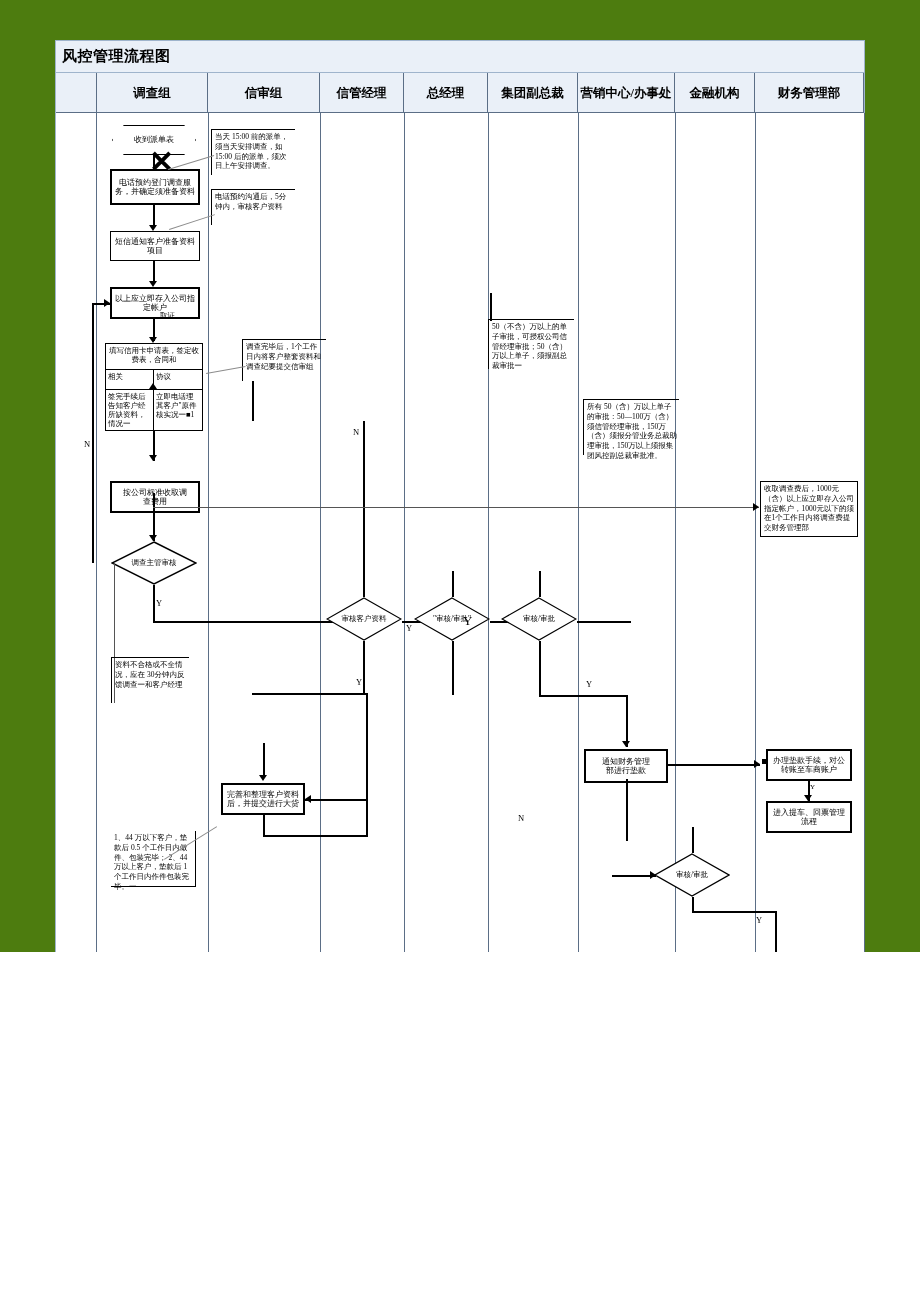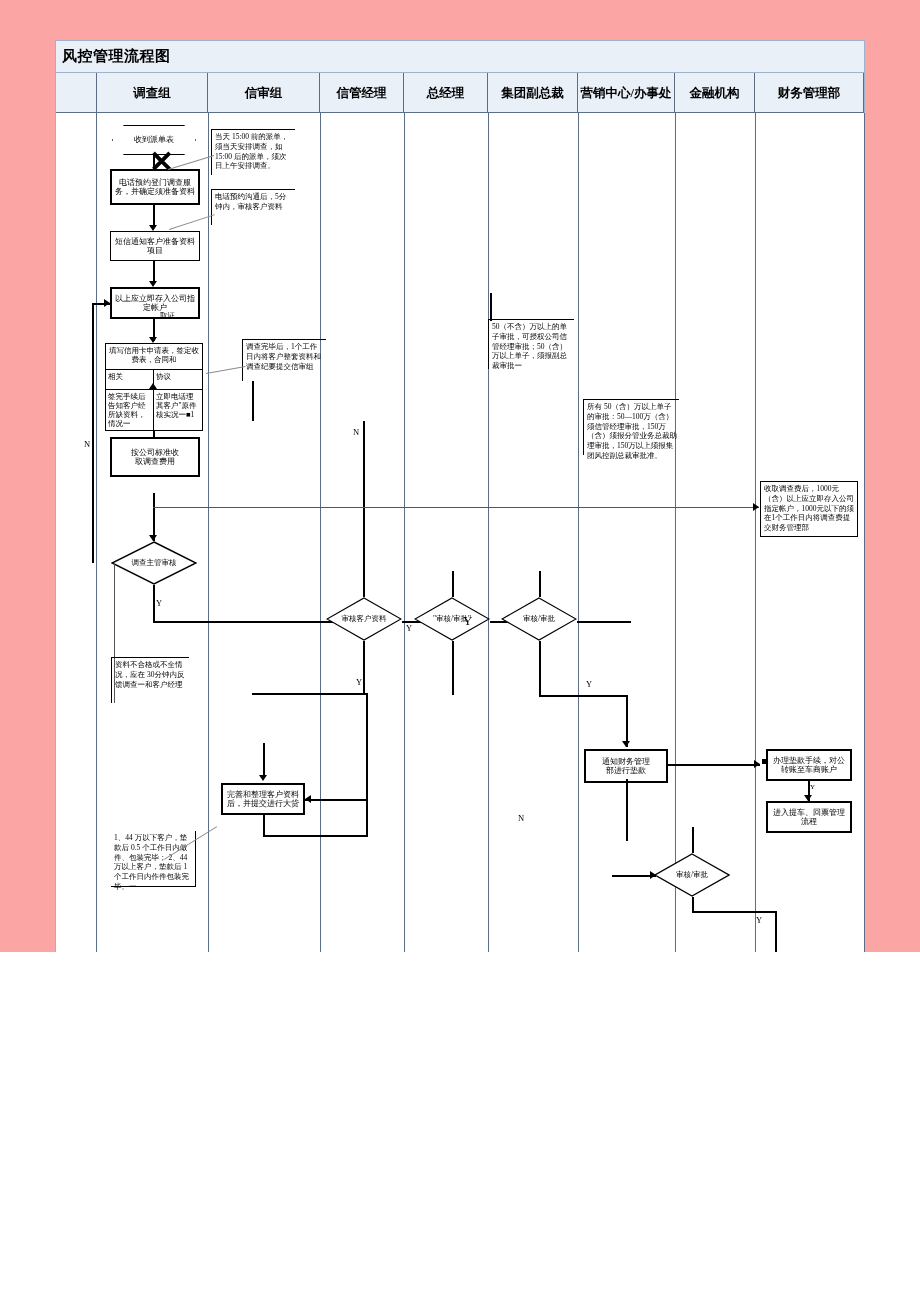--- a/index.html
+++ b/index.html
@@ -5,21 +5,21 @@
   html, body {
     margin: 0;
     padding: 0;
     background: #ffffff;
     font-family: "Liberation Serif", "DejaVu Serif", serif;
   }
   #page {
     position: relative;
     width: 920px;
     height: 952px;
-    background: #fca5a5;
+    background: #4d7c0f;
     overflow: hidden;
   }
   
   #chart-frame {
     position: absolute;
     left: 55px;
     top: 40px;
     width: 810px;
     height: 1040px;
     border: 1px solid #9fb4cc;
@@ -306,21 +306,21 @@
   </div>
 
   <div class="arrow-u" style="left:93px;top:342px;"></div>
 
   <div class="ln v" style="left:36px;top:262px;height:260px;"></div>
   <div class="edge-label" style="left:28px;top:398px;">N</div>
 
   <div class="ln v" style="left:97px;top:390px;height:30px;"></div>
   <div class="arrow-d" style="left:93px;top:414px;"></div>
 
-  <div class="shape proc" style="left:54px;top:396px;width:90px;height:32px;padding:18px;">按公司标准收取调查费用</div>
+  <div class="shape proc" style="left:54px;top:440px;width:90px;height:32px;padding:10px;">按公司标准收取调查费用</div>
 
   <div class="ln v" style="left:97px;top:452px;height:48px;"></div>
   <div class="arrow-d" style="left:93px;top:494px;"></div>
 
   <div class="diamond-wrap" style="left:55px;top:500px;width:86px;height:44px;">
     <svg class="diamond-shape" viewBox="0 0 86 44" preserveAspectRatio="none">
       <polygon points="43,1 85,22 43,43 1,22" fill="#ffffff" stroke="#000000" stroke-width="1.4"></polygon>
     </svg>
     <div class="diamond-label">调查主管审核</div>
   </div>

